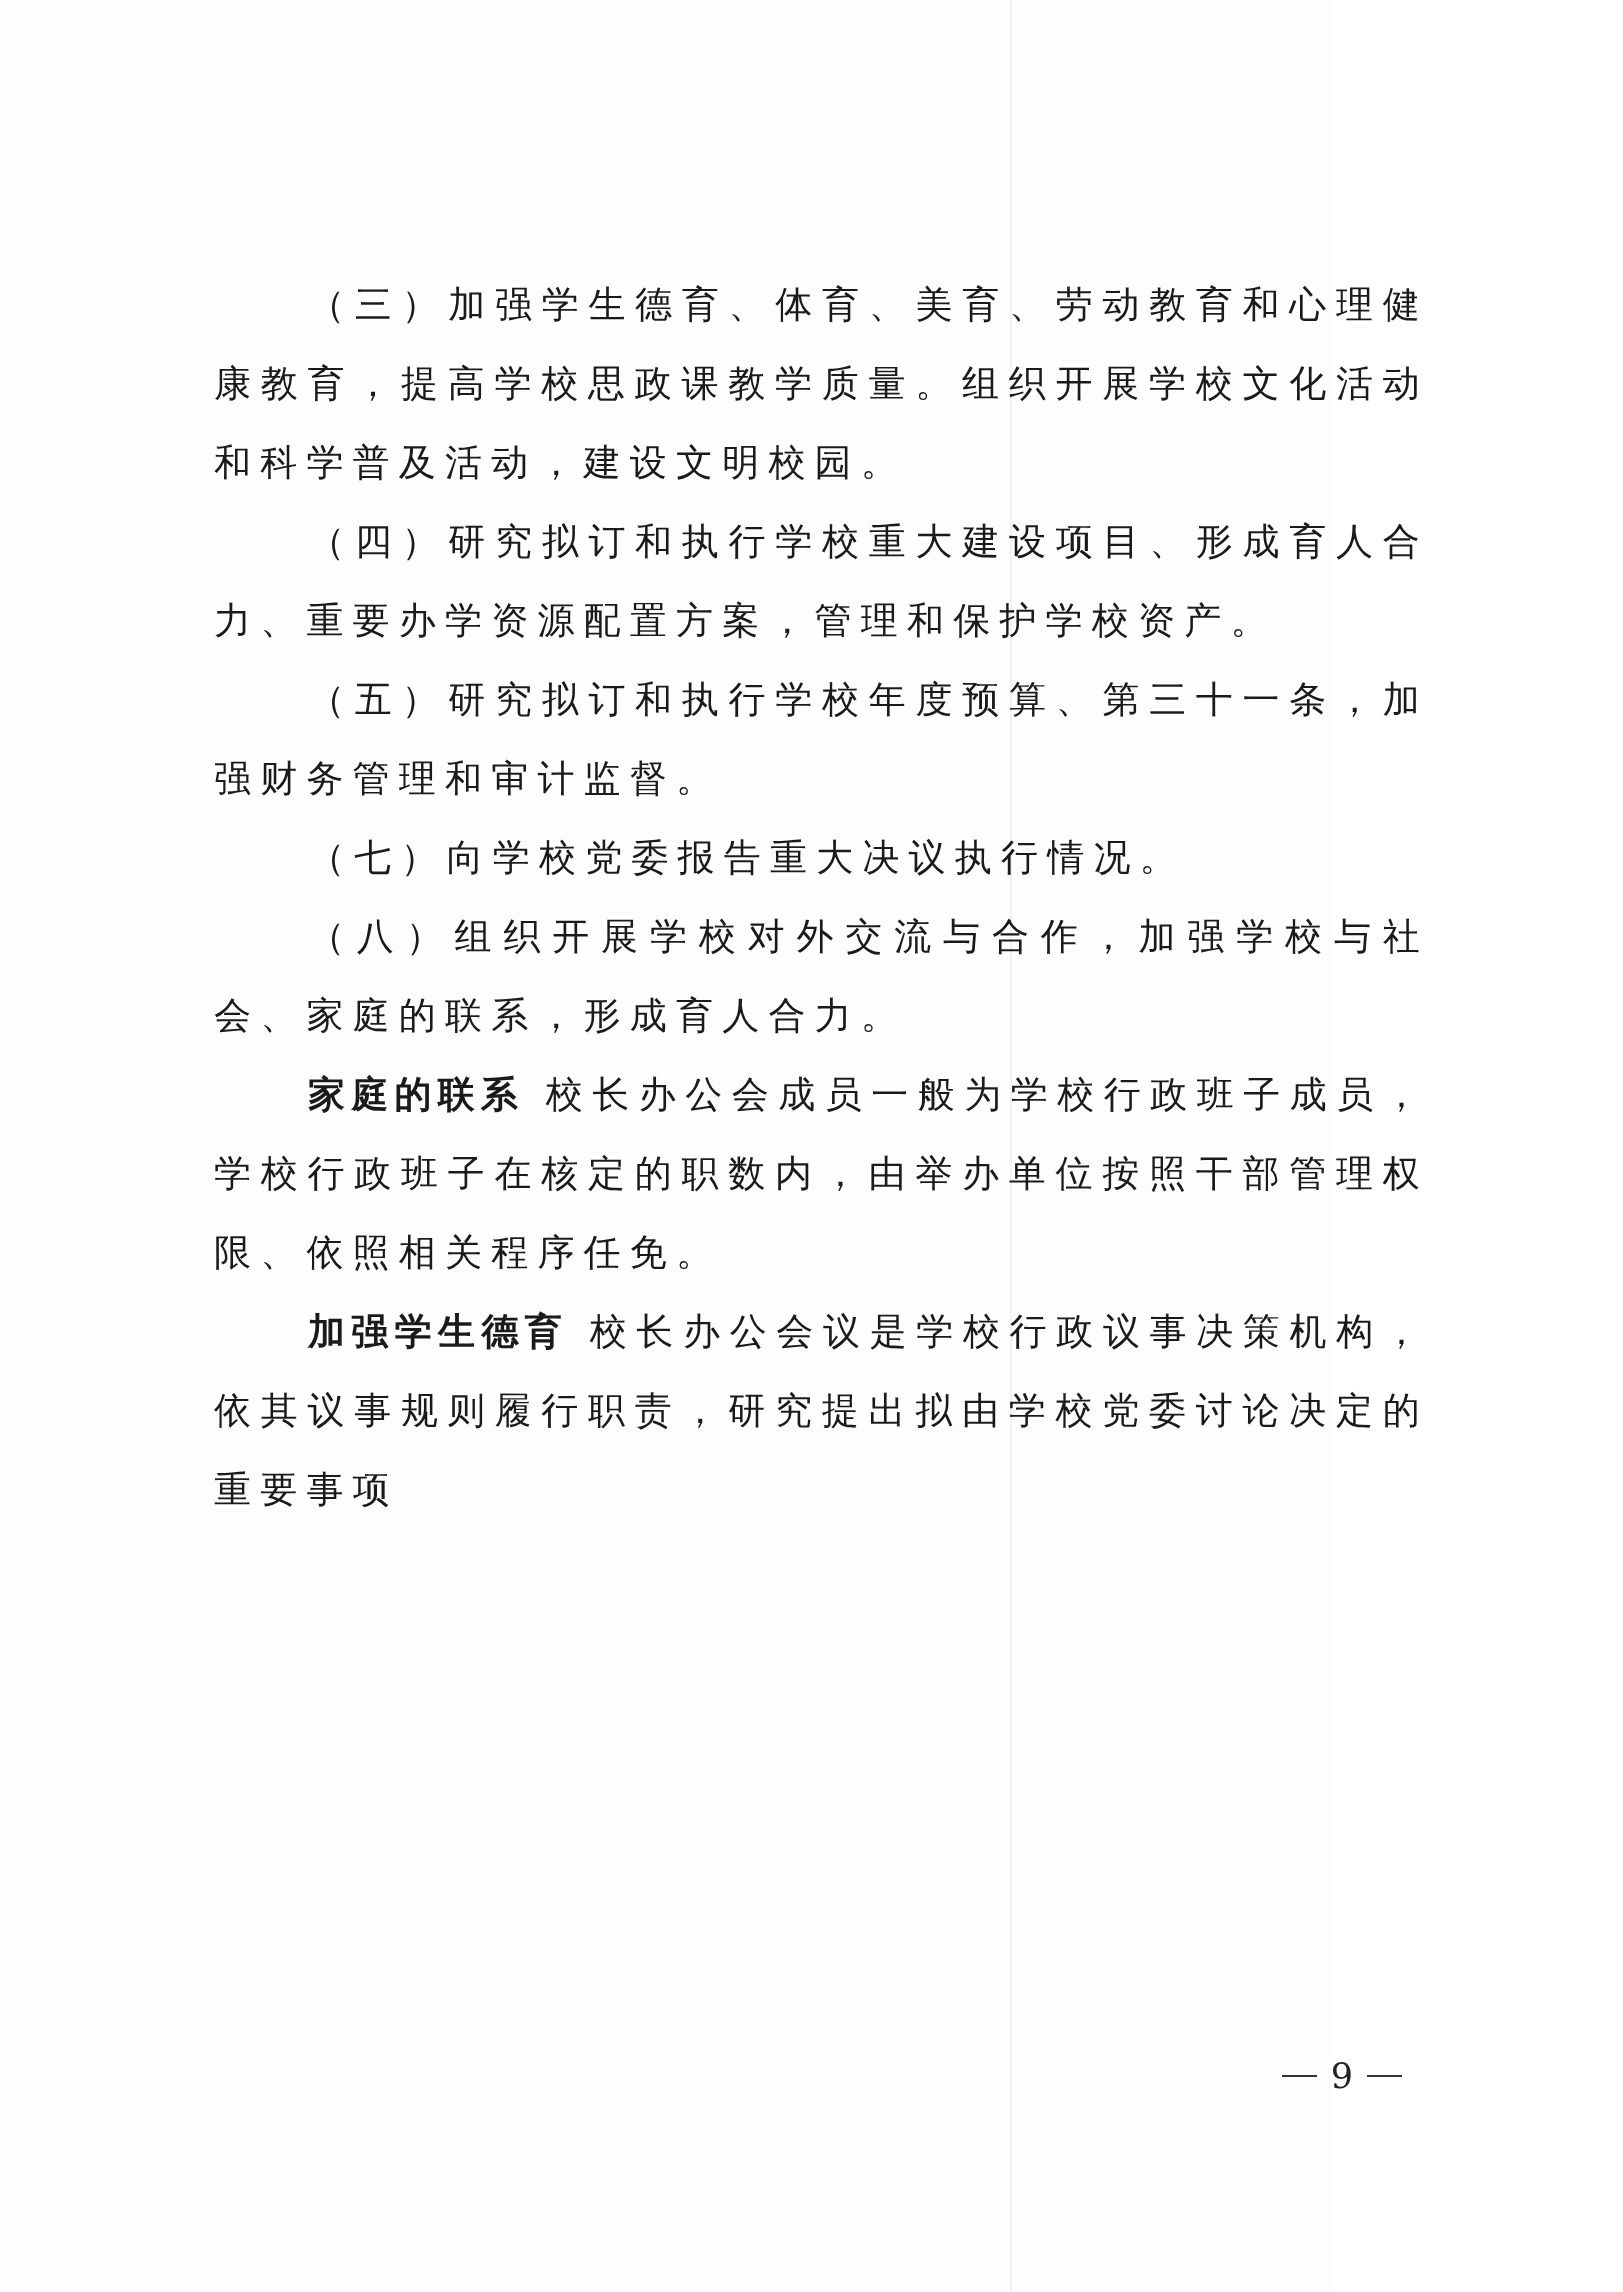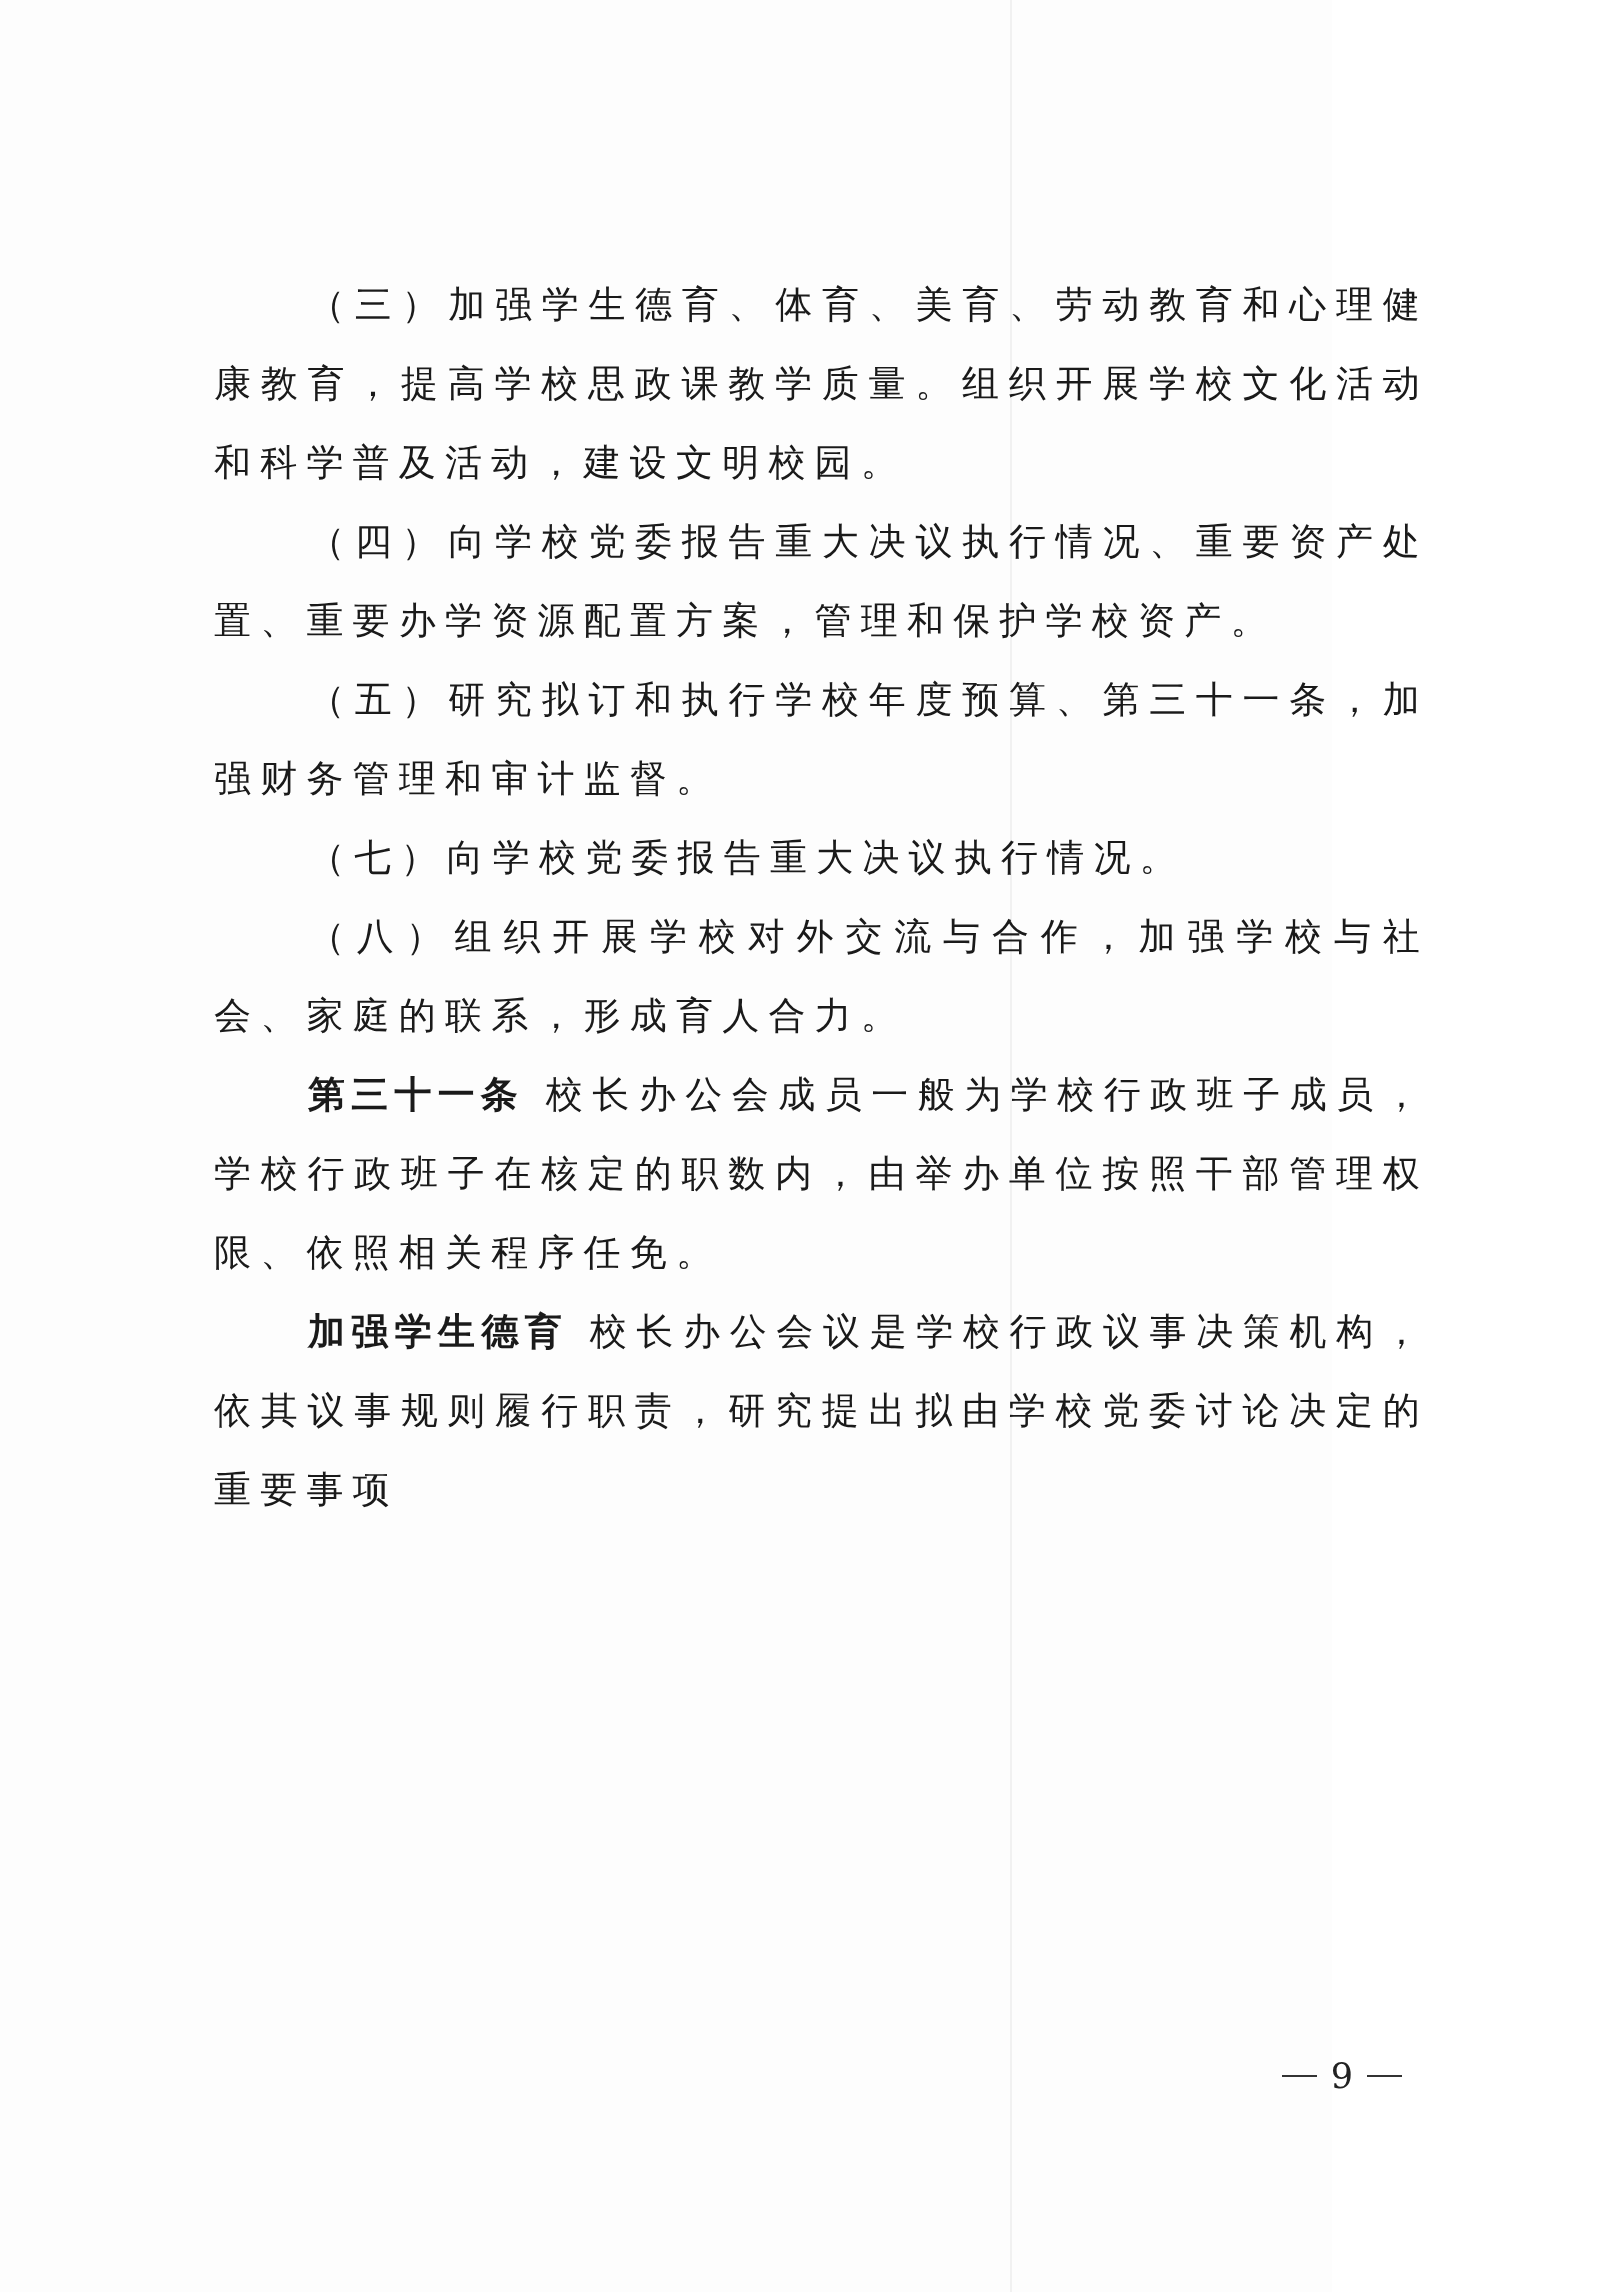--- a/index.html
+++ b/index.html
@@ -72,33 +72,33 @@
 <body>
 
 <div class="page">
   <div class="scan-line"></div>
 
   <div class="body-text">
     <p class="para">
       <span>（三）加强学生德育、体育、美育、劳动教育和心理健康教育，提高学校思政课教学质量。组织开展学校文化活动和科学普及活动，建设文明校园。</span>
     </p>
     <p class="para">
-      <span>（四）向学校党委报告重大决议执行情况、重要资产处置、重要办学资源配置方案，管理和保护学校资产。</span>
+      <span>（四）研究拟订和执行学校重大建设项目、形成育人合力、重要办学资源配置方案，管理和保护学校资产。</span>
     </p>
     <p class="para">
       <span>（五）研究拟订和执行学校年度预算、第三十一条，加强财务管理和审计监督。</span>
     </p>
     <p class="para">
       <span>（七）向学校党委报告重大决议执行情况。</span>
     </p>
     <p class="para">
       <span>（八）组织开展学校对外交流与合作，加强学校与社会、家庭的联系，形成育人合力。</span>
     </p>
     <p class="para">
-      <span class="article-no">第三十一条</span><span>校长办公会成员一般为学校行政班子成员，学校行政班子在核定的职数内，由举办单位按照干部管理权限、依照相关程序任免。</span>
+      <span class="article-no">家庭的联系</span><span>校长办公会成员一般为学校行政班子成员，学校行政班子在核定的职数内，由举办单位按照干部管理权限、依照相关程序任免。</span>
     </p>
     <p class="para">
       <span class="article-no">加强学生德育</span><span>校长办公会议是学校行政议事决策机构，依其议事规则履行职责，研究提出拟由学校党委讨论决定的重要事项</span>
     </p>
   </div>
 
   <div class="page-number">
     <span class="dash"></span>
     <span>9</span>
     <span class="dash"></span>

